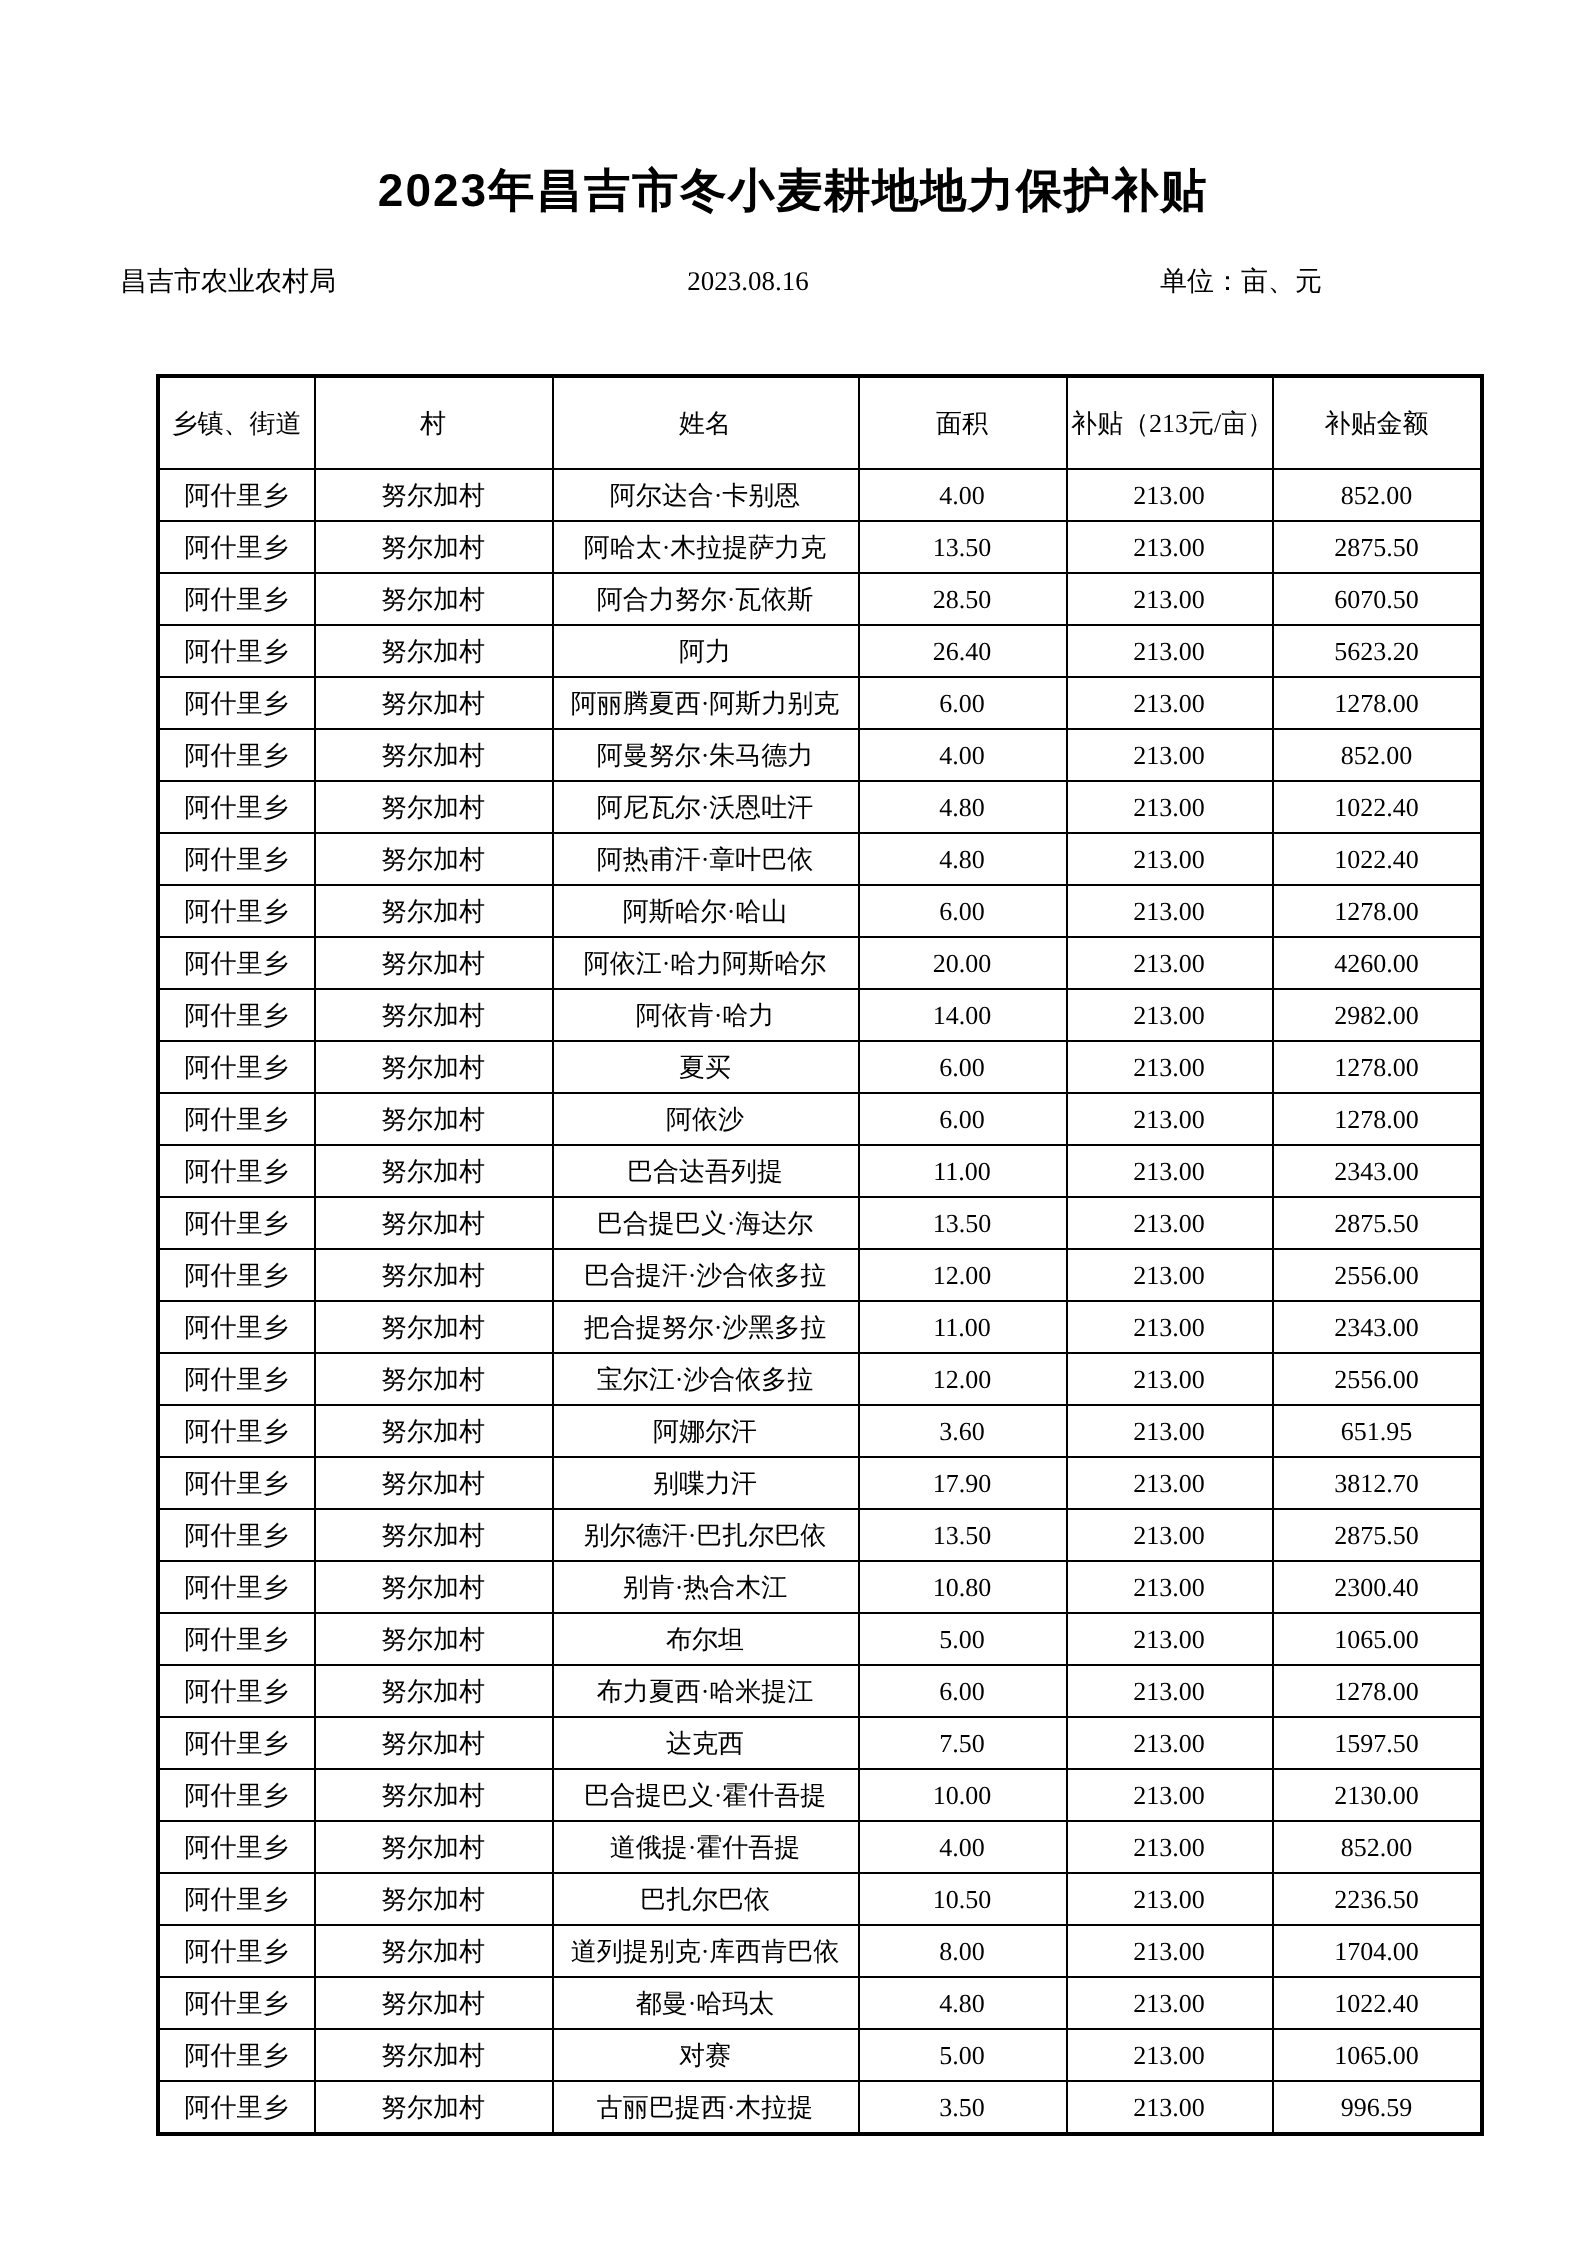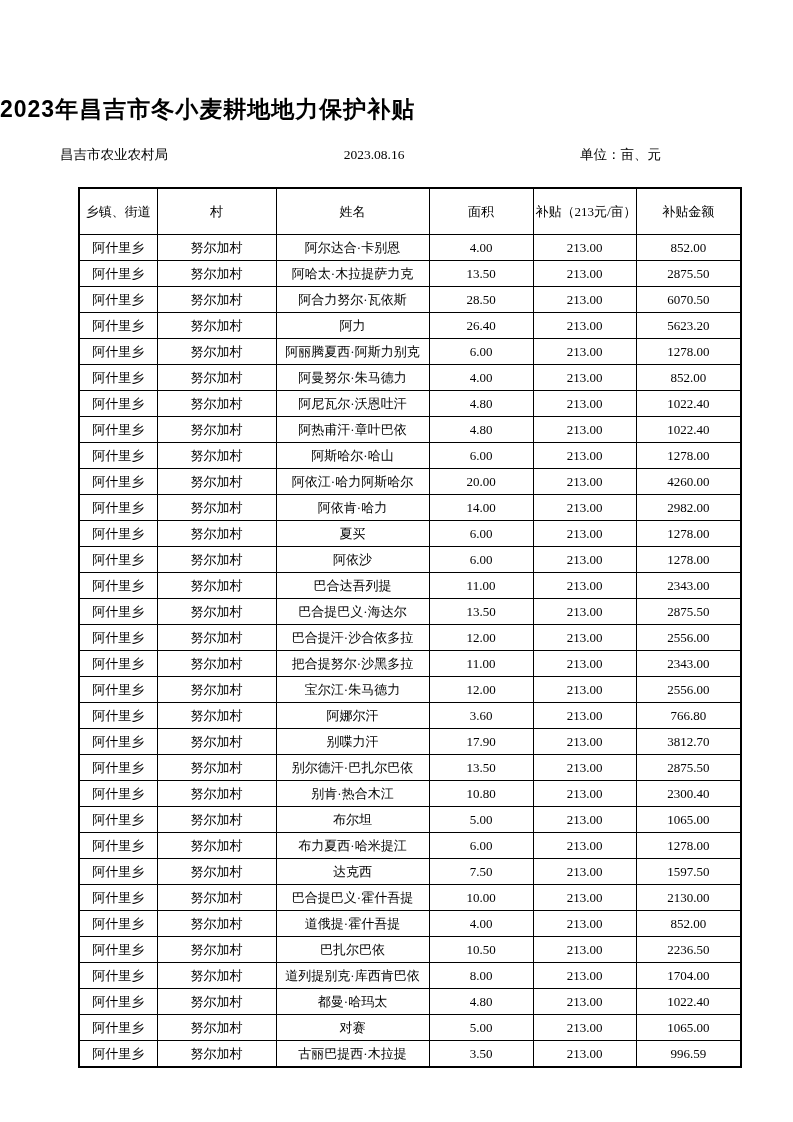--- a/index.html
+++ b/index.html
@@ -11,26 +11,26 @@
     position: relative;
     width: 793px;
     height: 1122px;
     background: #ffffff;
     color: #000000;
     font-family: "Liberation Serif", "DejaVu Serif", serif;
     overflow: hidden;
   }
   .doc-title {
     padding-top: 80px;
+    text-align: center;
     font-family: "Liberation Sans", "DejaVu Sans", sans-serif;
     font-weight: bold;
     font-size: 23px;
     line-height: 30px;
     letter-spacing: 1px;
-    margin-top: 14px;
   }
   .info-bar {
     margin: 22px 132px 0 60px; 
     display: flex;
     justify-content: space-between;
     align-items: baseline;
     font-size: 13.5px;
   }
   table.subsidy-table {
     position: absolute;
@@ -227,32 +227,32 @@
           <td>阿什里乡</td>
           <td>努尔加村</td>
           <td>把合提努尔·沙黑多拉</td>
           <td>11.00</td>
           <td>213.00</td>
           <td>2343.00</td>
         </tr>
         <tr>
           <td>阿什里乡</td>
           <td>努尔加村</td>
-          <td>宝尔江·朱马德力</td>
+          <td>宝尔江·沙合依多拉</td>
           <td>12.00</td>
           <td>213.00</td>
           <td>2556.00</td>
         </tr>
         <tr>
           <td>阿什里乡</td>
           <td>努尔加村</td>
           <td>阿娜尔汗</td>
           <td>3.60</td>
           <td>213.00</td>
-          <td>766.80</td>
+          <td>651.95</td>
         </tr>
         <tr>
           <td>阿什里乡</td>
           <td>努尔加村</td>
           <td>别喋力汗</td>
           <td>17.90</td>
           <td>213.00</td>
           <td>3812.70</td>
         </tr>
         <tr>

